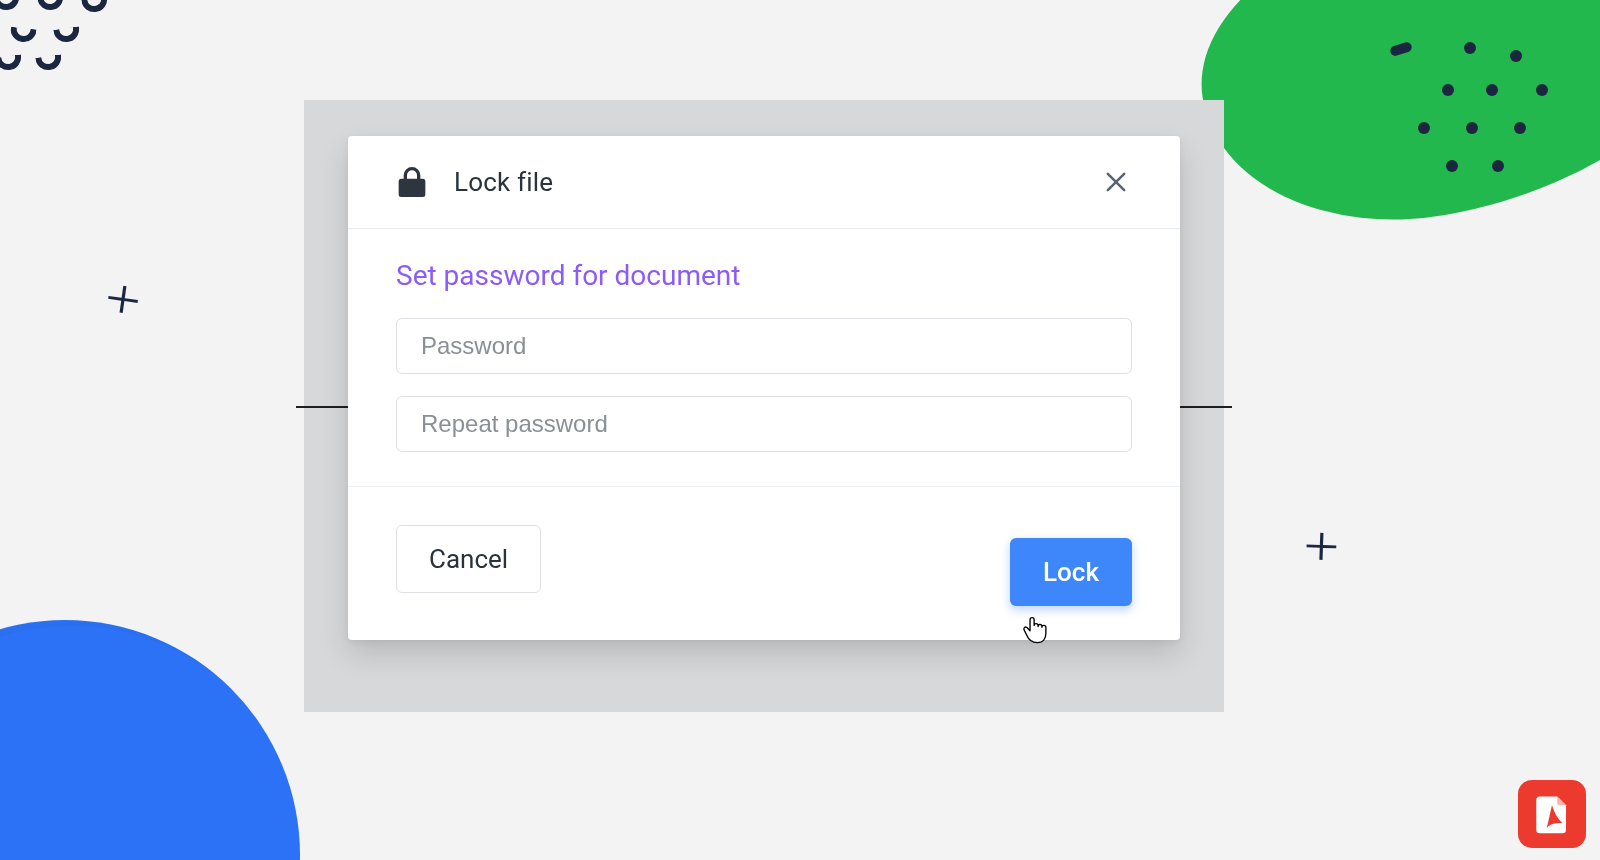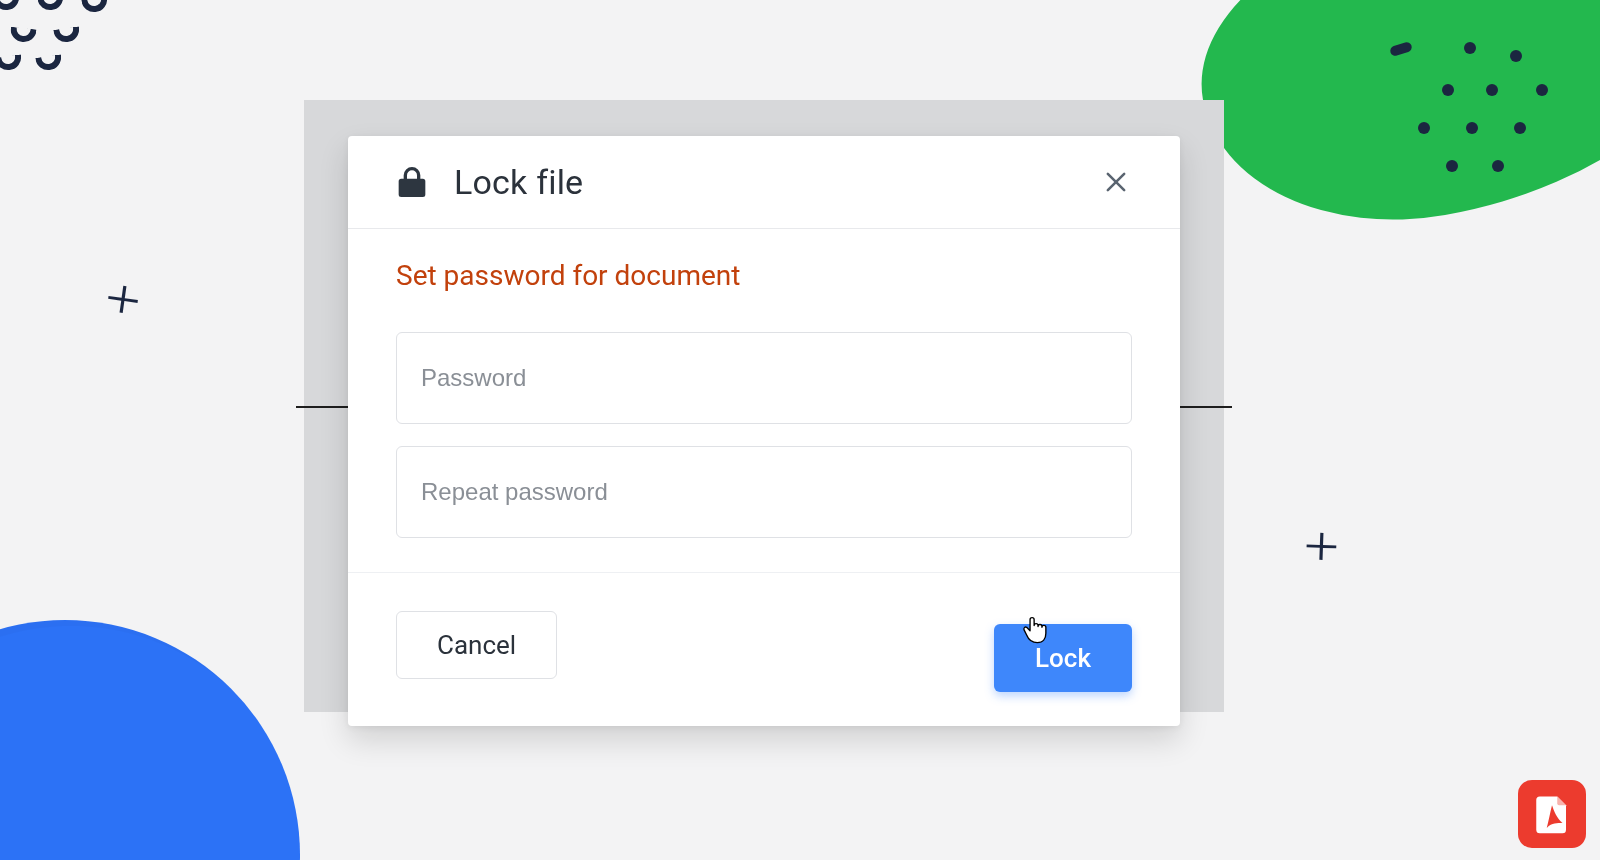--- a/index.html
+++ b/index.html
@@ -92,48 +92,48 @@
       box-shadow:0 14px 30px rgba(0,0,0,0.14), 0 2px 6px rgba(0,0,0,0.06);
     }
 
     .dialog-header{
       display:flex; align-items:center; justify-content:space-between;
       padding:26px 44px 26px 44px;
       border-bottom:1px solid #e8e9ec;
     }
     .dialog-title-wrap{ display:flex; align-items:center; gap:22px; }
     .dialog-title{
-      font-size:34px; font-weight:400; color:#2b323b; letter-spacing:0.2px;
+      font-size:26px; font-weight:400; color:#2b323b; letter-spacing:0.2px;
     }
     .lock-icon svg{ width:40px; height:40px; display:block; }
     .close-btn{
       background:none; border:none; cursor:pointer; padding:6px; line-height:0;
       color:#5a6470;
     }
     .close-btn svg{ width:28px; height:28px; display:block; }
 
     .dialog-body{ padding:30px 48px 16px 48px; }
     .body-heading{
-      font-size:28px; color:#c2410c; font-weight:400; margin-bottom:40px;
+      font-size:28px; color:#8b5cf6; font-weight:400; margin-bottom:26px;
     }
     .input{
-      width:100%; height:92px; padding:0 24px; font-size:24px;
+      width:100%; height:56px; padding:0 24px; font-size:24px;
       color:#2b323b; background:#fff;
       border:1px solid #dfe1e5; border-radius:6px; outline:none;
     }
     .input::placeholder{ color:#8a8f96; }
     .input + .input{ margin-top:22px; }
 
     .dialog-footer{
       display:flex; align-items:center; justify-content:space-between;
       padding:24px 48px 34px 48px;
       border-top:1px solid #eef0f3; margin-top:18px;
     }
     .btn{
-      height:68px; padding:0 40px; font-size:26px; border-radius:6px; cursor:pointer;
+      height:68px; padding:0 32px; font-size:26px; border-radius:6px; cursor:pointer;
       border:1px solid transparent; font-family:inherit;
     }
     .btn-cancel{
       background:#fff; color:#2b323b; border-color:#dfe1e5;
     }
     .btn-lock{
       background:#3e87fb; color:#fff; font-weight:500;
       box-shadow:0 4px 10px rgba(62,135,251,0.35);
       margin-top:27px;
     }

